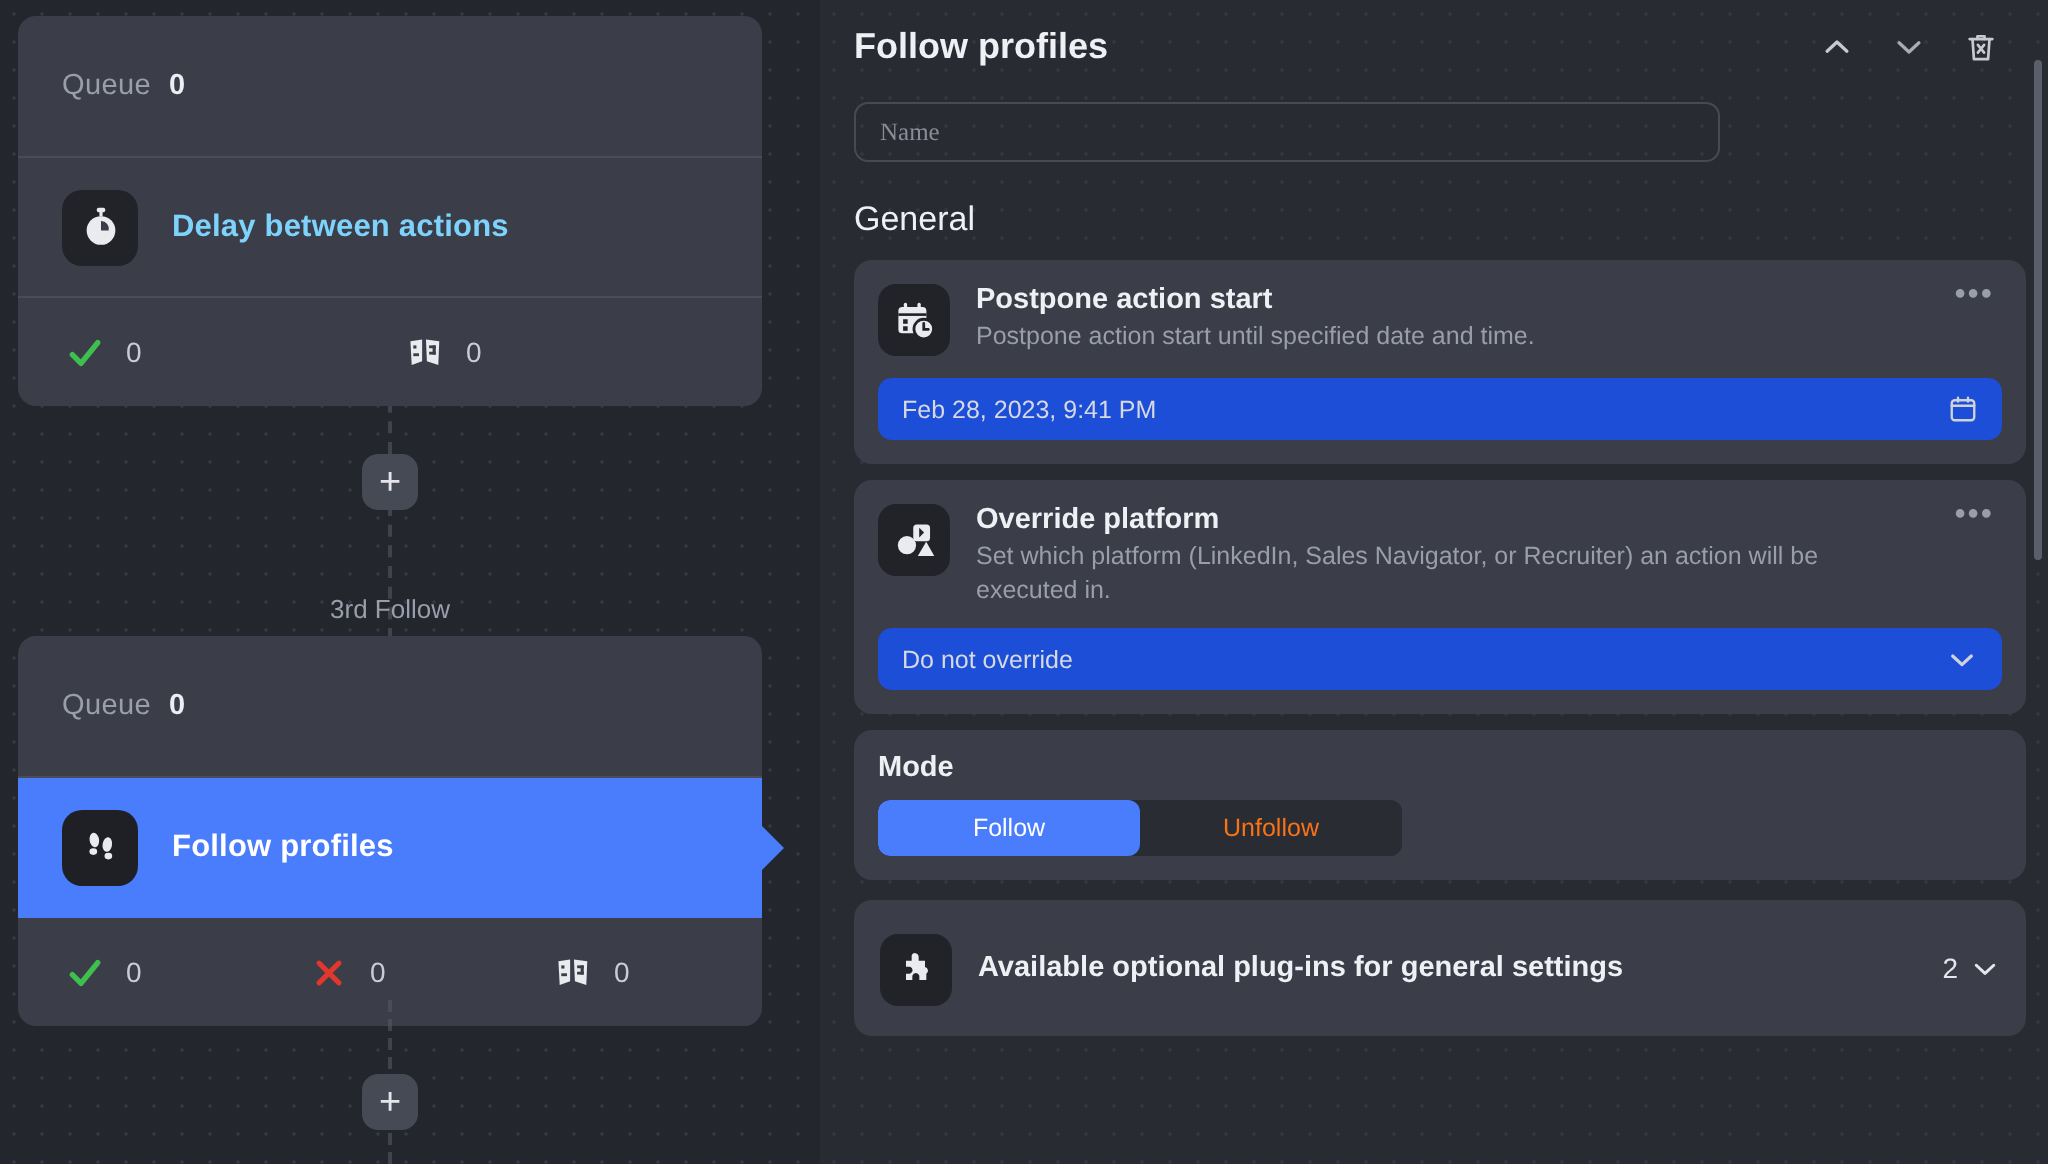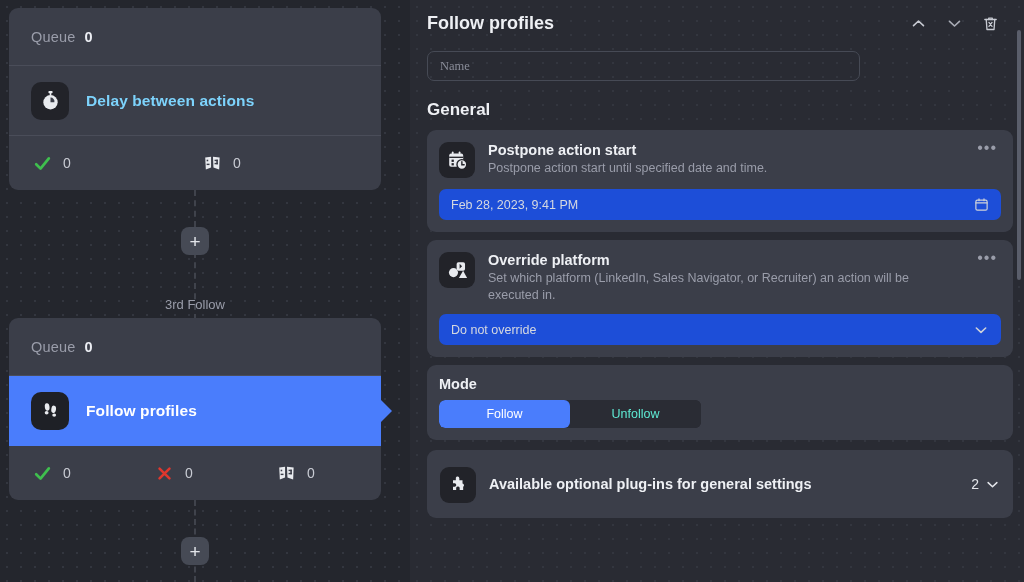--- a/index.html
+++ b/index.html
@@ -28,21 +28,21 @@
     left: 9px;
     width: 372px;
     background: #3b3e49;
     border-radius: 9px;
     overflow: visible;
   }
   .card-1 { top: 8px; }
   .card-2 { top: 318px; }
 
   .queue-row {
-    height: 58px;
+    height: 71px;
     display: flex; align-items: center;
     padding: 0 22px;
     gap: 9px;
     border-bottom: 1px solid #4a4d59;
     border-top-left-radius: 9px;
     border-top-right-radius: 9px;
   }
   .queue-label { font-size: 14.5px; color: #9a9daa; letter-spacing: .2px; }
   .queue-count { font-size: 14.5px; color: #eceef3; font-weight: 700; }
 
@@ -153,21 +153,21 @@
     color: #cfd2d9;
     font-size: 12.5px;
     font-family: Liberation Serif, serif;
     padding: 4px 12px;
     outline: none;
   }
   .name-input::placeholder { color: #8a8d99; }
 
   .section-title {
     margin-top: 19px; margin-bottom: 10px;
-    font-size: 17px; font-weight: 700; color: #eef0f4;
+    font-size: 17px; font-weight: 400; color: #eef0f4;
   }
 
   .group-card {
     background: #3b3e49;
     border-radius: 9px;
     padding: 11px 12px 12px 12px;
     margin-bottom: 8px;
     width: 586px;
   }
 
@@ -203,21 +203,21 @@
   .seg {
     display: inline-flex;
     border-radius: 6px;
     overflow: hidden;
     background: #2a2c34;
     height: 28px;
   }
   .seg-btn {
     min-width: 131px;
     display: flex; align-items: center; justify-content: center;
-    font-size: 12.5px; color: #5eead4;
+    font-size: 12.5px; color: #f97316;
     background: #2a2c34;
     border: none;
     font-family: "Liberation Sans", sans-serif;
     cursor: pointer;
     padding: 0 10px;
   }
   .seg-btn.active { background: #4a7dfc; color: #ffffff; border-radius: 6px; }
 
   .plugin-bar {
     background: #3b3e49;

